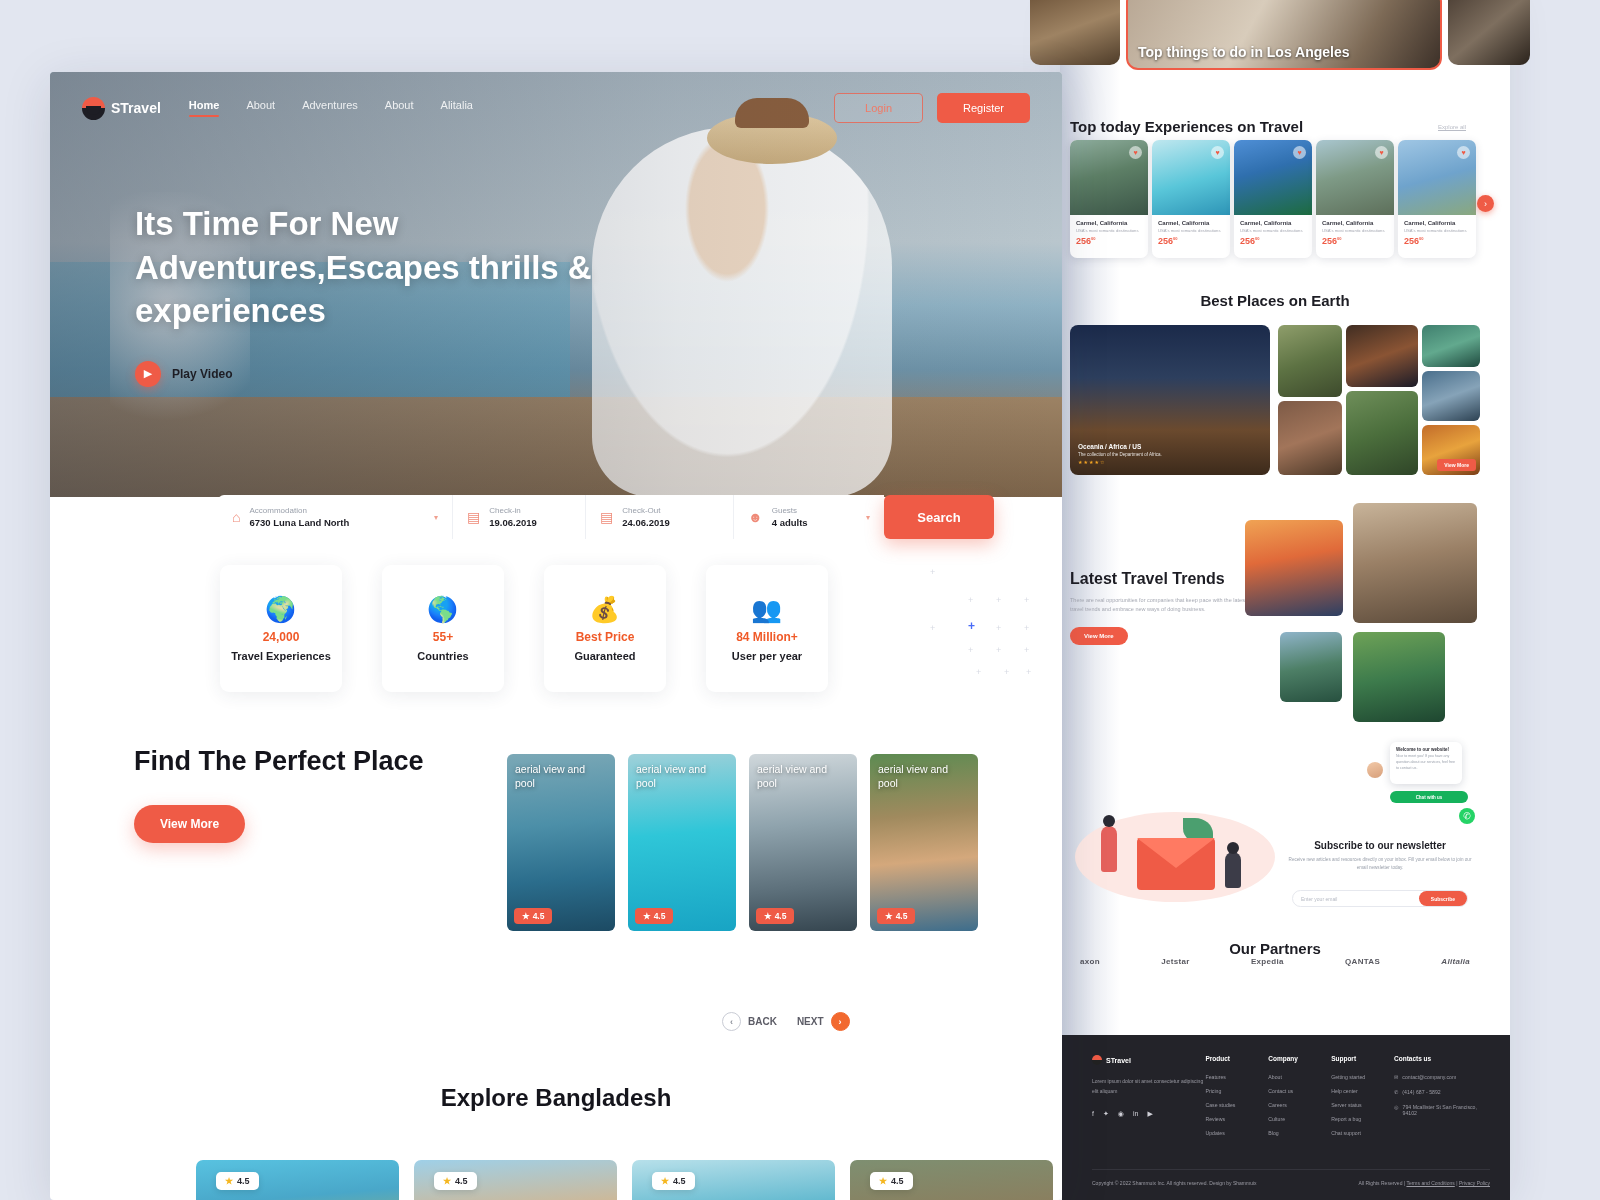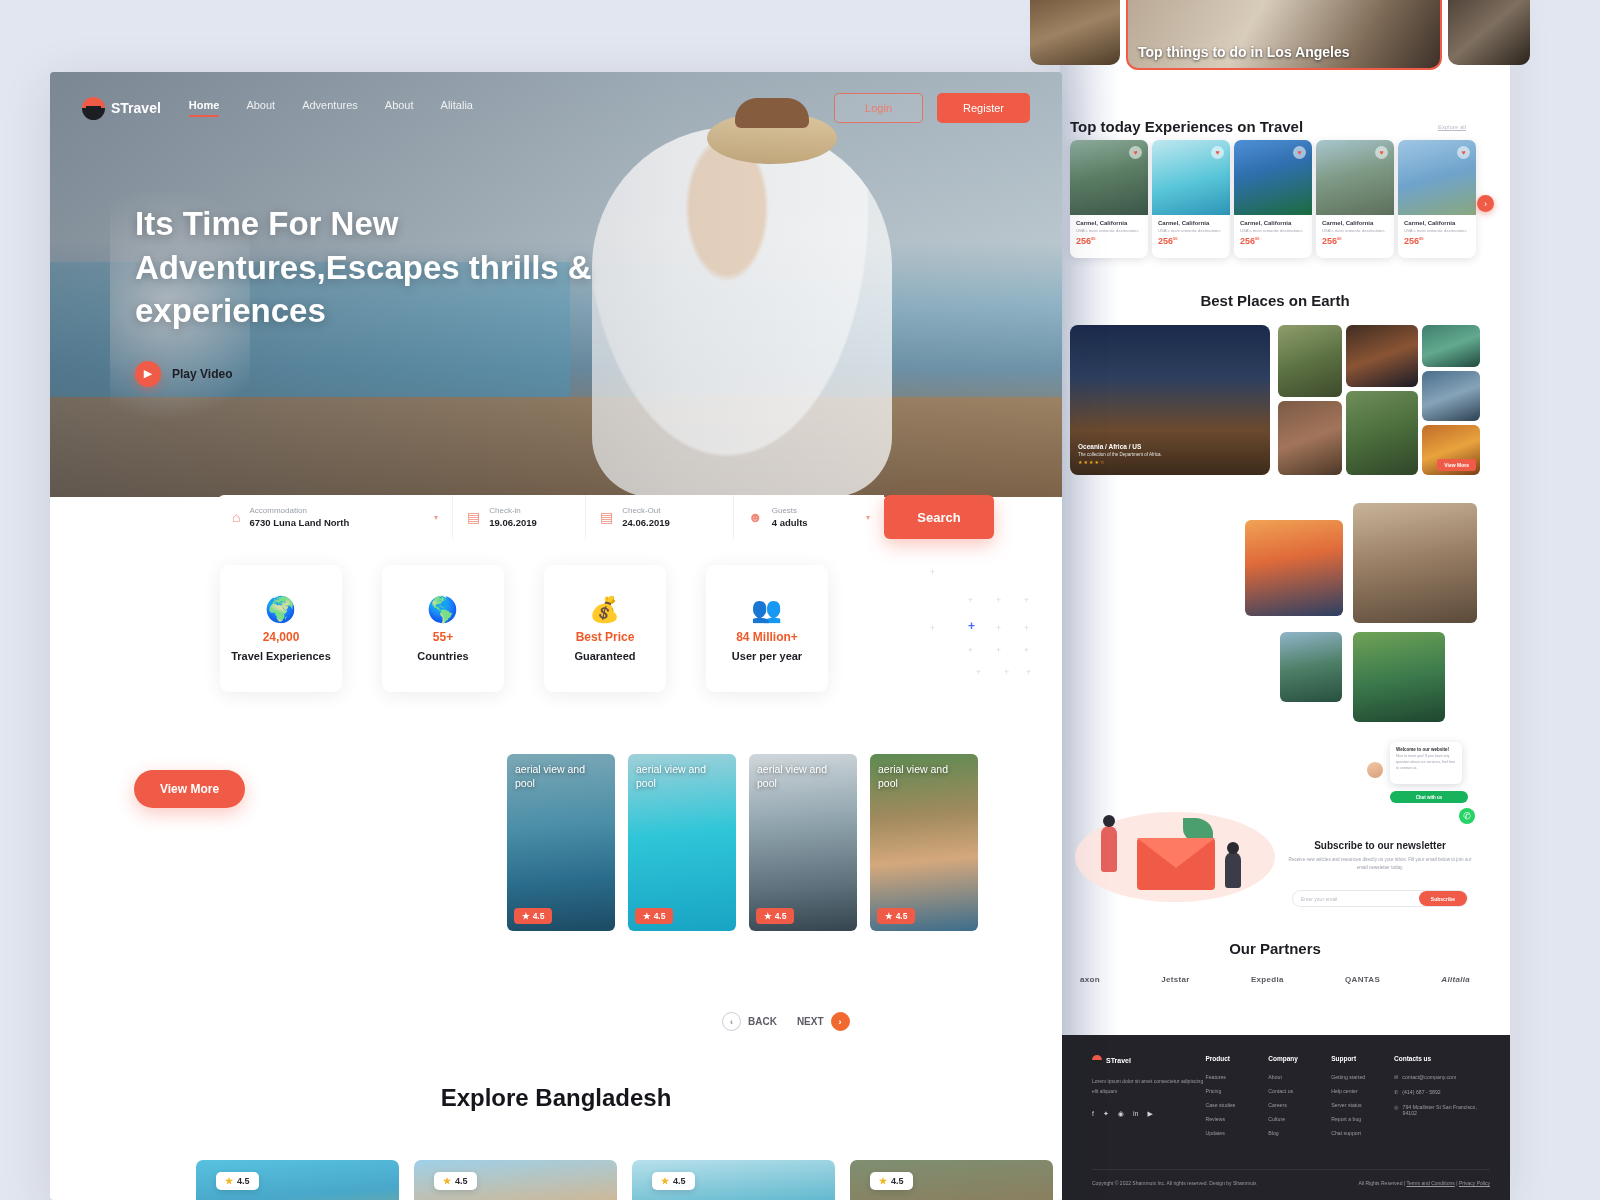--- a/index.html
+++ b/index.html
@@ -137,21 +137,21 @@
   .nl-d { font-size:4.6px; color:#9aa0ab; line-height:1.8; margin-top:5px; }
   .nl-form { position:absolute; left:1292px; top:890px; width:176px; height:17px;
       background:#fff; border:1px solid #e6e8ee; border-radius:9px; display:flex;
       align-items:center; justify-content:space-between; padding-left:8px; }
   .nl-form span { font-size:5px; color:#b6bac4; }
   .nl-sub { background:#ef5b46; color:#fff; font-size:5px; font-weight:bold; height:100%;
       display:flex; align-items:center; padding:0 12px; border-radius:9px; }
 
   
   .partners { position:absolute; left:1070px; top:940px; width:410px; }
-  .p-row { display:flex; justify-content:space-between; align-items:center; margin-top:18px;
+  .p-row { display:flex; justify-content:space-between; align-items:center; 
       padding:0 10px; }
   .p-logo { font-size:8px; font-weight:bold; color:#3b3b44; letter-spacing:.3px; opacity:.85; }
   .p-logo.italic { font-style:italic; }
 
   
   .footer { position:absolute; left:1062px; top:1035px; width:448px; height:165px;
       background:#232329; }
   .f-inner { position:absolute; left:30px; top:20px; right:20px; display:flex; }
   .f-brand { width:130px; }
   .f-logo { display:flex; align-items:center; gap:4px; }
@@ -383,20 +383,25 @@
     <div class="bp-t bp-3"></div>
     <div class="bp-t bp-4"></div>
     <div class="bp-t bp-5"></div>
     <div class="bp-t bp-6"></div>
     <div class="bp-t bp-7"></div>
     <div class="bp-t bp-8">
       <div class="bp-more">View More</div>
     </div>
   </div>
 
+  <div class="tt-left">
+    <div class="tt-title">Latest Travel Trends</div>
+    <div class="tt-desc">There are real opportunities for companies that keep pace with the latest travel trends and embrace new ways of doing business.</div>
+    <div class="tt-btn">View More</div>
+  </div>
   <div class="tt-img tt-1"></div>
   <div class="tt-img tt-2"></div>
   <div class="tt-img tt-3"></div>
   <div class="tt-img tt-4"></div>
 
   <div class="chat-card">
     <div class="ct">Welcome to our website!</div>
     <div class="cd">Nice to meet you! If you have any question about our services, feel free to contact us.</div>
   </div>
   <div class="chat-ava"></div>
@@ -603,20 +608,21 @@
         <span class="l">Guaranteed</span>
       </div>
       <div class="stat">
         <span class="emo">👥</span>
         <span class="n">84 Million+</span>
         <span class="l">User per year</span>
       </div>
     </div>
 
     <div class="fpp">
+      <h2>Find The Perfect Place</h2>
       <div class="vm">View More</div>
     </div>
 
     <div class="cards">
       <div class="card c1">
         <div class="cap">aerial view and pool</div>
         <div class="rate">
             <span>★</span>
             <span>4.5</span>
           </div>

